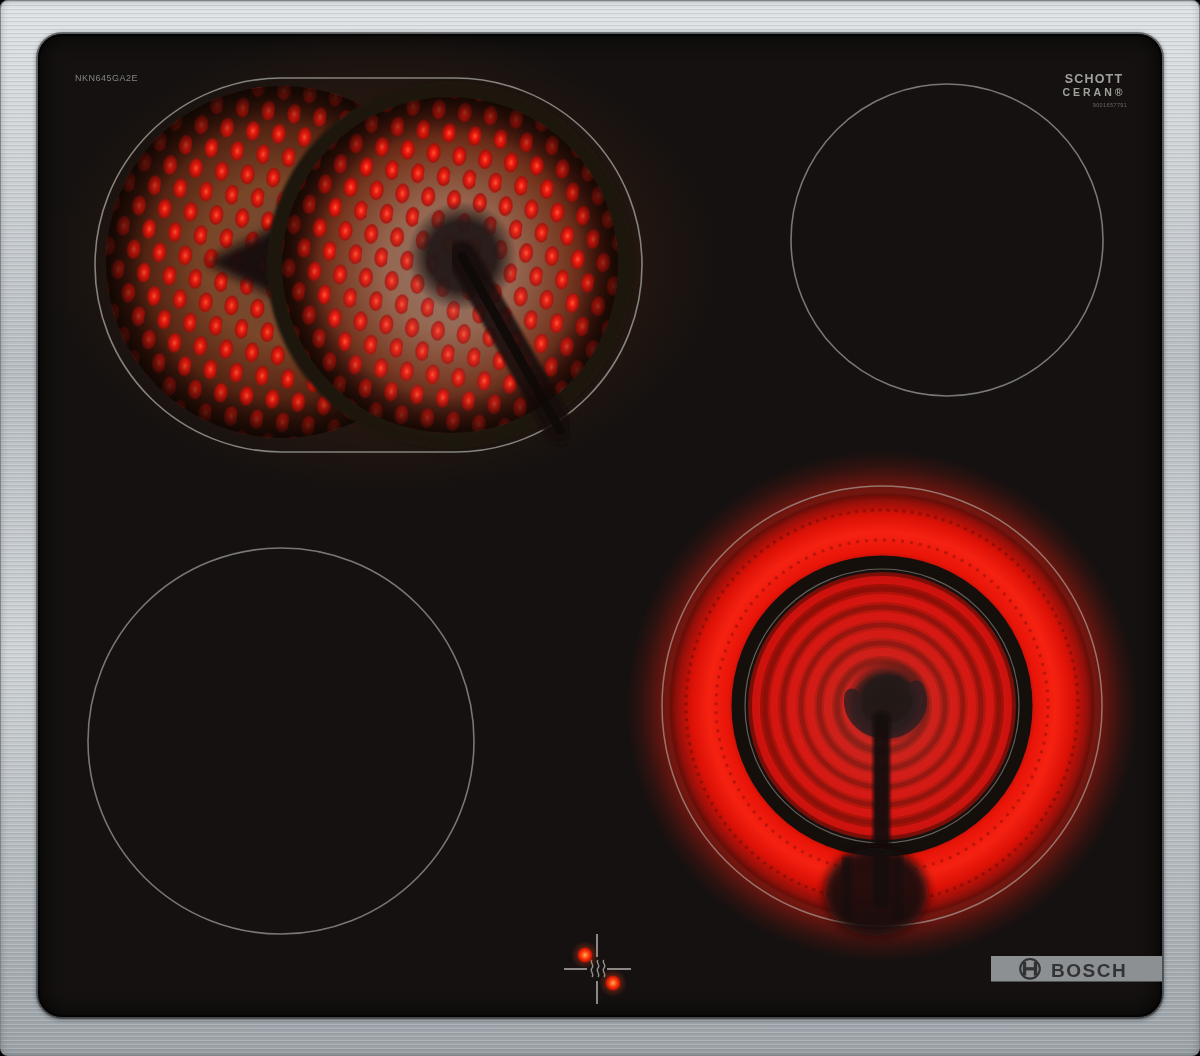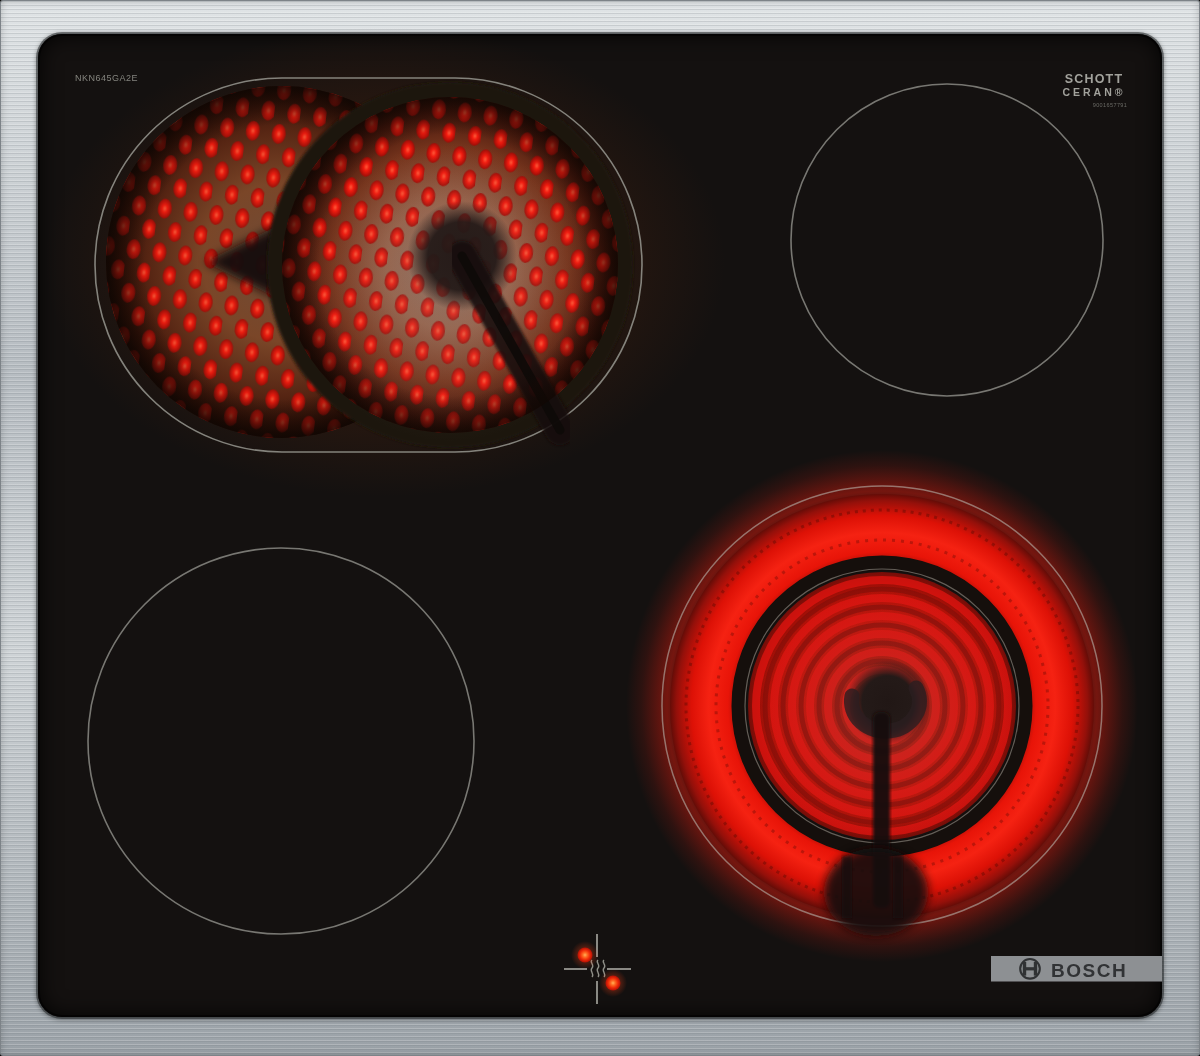--- a/index.html
+++ b/index.html
@@ -1,19 +1,19 @@
 <!DOCTYPE html>
 <html><head>
 <meta charset="utf-8">
 <style>
   html,body{margin:0;padding:0;background:#000;}
   .hob{
     position:relative;
     width:1200px;height:1056px;
-    border-radius:3px;
+    border-radius:8px;
     overflow:hidden;
     font-family:"Liberation Sans", sans-serif;
     background-color:#b9bfc4;
     background-image:
       repeating-linear-gradient(180deg,
         rgba(255,255,255,.20) 0 1px,
         rgba(110,118,124,.20) 1px 2px,
         rgba(255,255,255,0) 2px 4px),
       linear-gradient(180deg,#e0e4e6 0%,#b6bcc1 35%,#ced3d6 62%,#9aa1a7 100%);
     box-shadow: inset 0 0 0 1px #7d8388, inset 0 0 8px rgba(0,0,0,.25);

